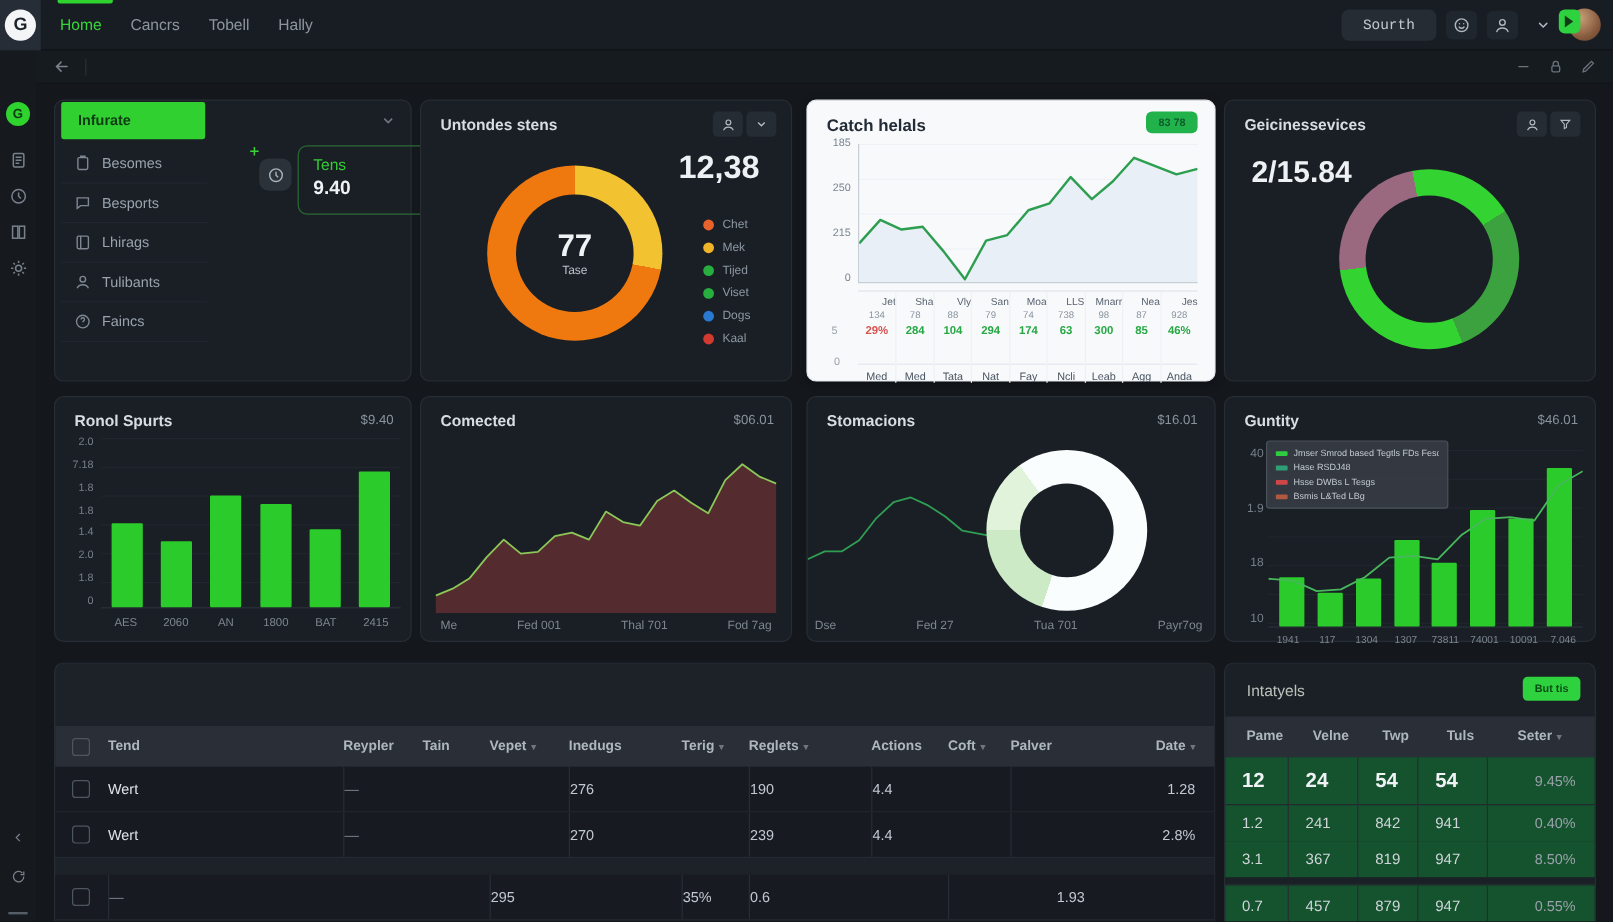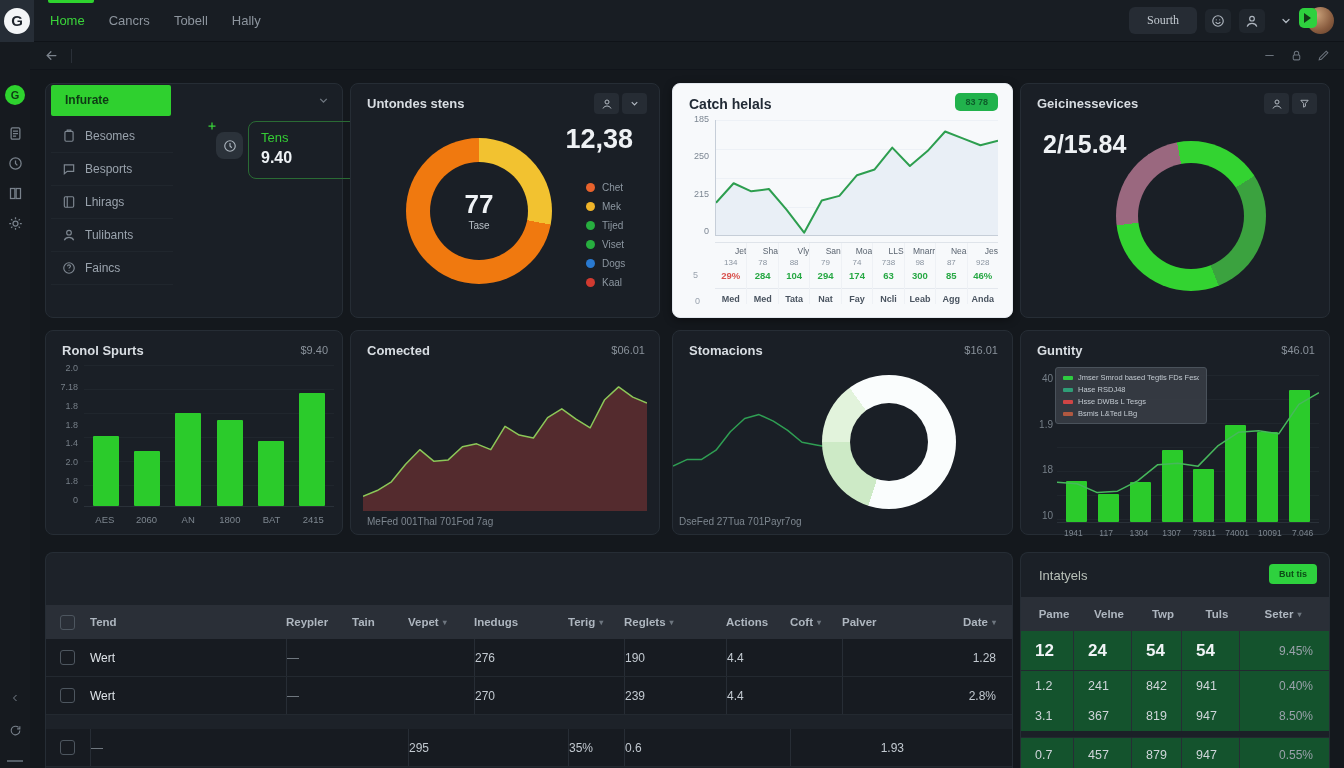--- a/index.html
+++ b/index.html
@@ -12,21 +12,21 @@
     border-bottom:1px solid #0f1318; display:flex; align-items:center; z-index:5; }
   .tab-indicator { position:absolute; top:0; left:48px; width:46px; height:3px; background:#2ed32e; border-radius:0 0 2px 2px; }
   .logo-box { width:34px; height:42px; background:#262d36; display:flex; align-items:center; justify-content:center; cursor:pointer; }
   .logo-circle { width:26px; height:26px; border-radius:50%; background:#f3f5f7; color:#1d232b;
     font-weight:bold; font-size:15px; display:flex; align-items:center; justify-content:center; }
   .nav-tabs { display:flex; gap:24px; margin-left:16px; }
   .nav-item { font-size:13px; color:#8d959e; cursor:pointer; }
   .nav-item.active { color:#3ad43a; }
   .nav-right { margin-left:auto; display:flex; align-items:center; gap:8px; padding-right:10px; }
   .search-btn { background:#262c34; border:none; border-radius:6px; padding:6px 18px; color:#c3cad1;
-    font-size:12px; font-family:Liberation Serif, serif; cursor:pointer; }
+    font-size:12px; font-family:Liberation Mono, monospace; cursor:pointer; }
   .icon-btn { width:26px; height:24px; background:#20262d; border:none; border-radius:5px; color:#aeb6bf;
     display:flex; align-items:center; justify-content:center; cursor:pointer; }
   .icon-btn.plain { background:transparent; }
   .avatar { position:relative; width:27px; height:27px; border-radius:50%;
     background:radial-gradient(circle at 35% 30%, #caa27a, #8a5d40 60%, #5d3c28); cursor:pointer; }
   .avatar-badge { position:absolute; left:-8px; top:1px; width:18px; height:20px; background:#2ed13e; border-radius:5px; }
   .avatar-badge::after { content:""; position:absolute; left:5px; top:5px; width:0; height:0;
     border-left:7px solid #123a16; border-top:5px solid transparent; border-bottom:5px solid transparent; }
 
   
@@ -105,40 +105,40 @@
   .c-yticks { position:absolute; left:8px; top:30px; width:28px; height:122px; display:flex;
     flex-direction:column; justify-content:space-between; align-items:flex-end; font-size:9px; color:#7c8692; }
   .c-extra-y { position:absolute; font-size:9px; color:#9aa3ae; }
   .c-stats { position:absolute; left:42px; right:14px; top:158px; display:grid;
     grid-template-columns:repeat(9,1fr); border-top:1px solid #dfe4ea; }
   .c-col { text-align:center; padding-top:3px; border-left:1px solid #eef1f5; }
   .c-col:first-child { border-left:none; }
   .c-col .m  { display:block; font-size:8.5px; color:#5a6470;text-align:right; }
   .c-col .v  { display:block; font-size:8px;  color:#8a94a0; margin-top:2px; }
   .c-col .s  { display:block; font-size:9.5px; font-weight:bold; margin-top:3px; }
-  .c-col .b  { display:block; font-size:9px; color:#4a5460; margin-top:7px; padding-top:5px; border-top:1px solid #e4e8ee;font-weight:bold; }
+  .c-col .b  { display:block; font-size:9px; color:#4a5460; margin-top:22px; padding-top:5px; border-top:1px solid #e4e8ee; }
 
   
   .callout { position:absolute; left:22px; top:46px; font-size:25px; font-weight:bold; color:#eef1f4; }
   .callout-line { position:absolute; left:124px; top:82px; width:52px; height:1px; background:#46725c; transform:rotate(28deg); }
 
   
   .yticks { position:absolute; display:flex; flex-direction:column; justify-content:space-between;
     align-items:flex-end; font-size:9px; color:#767f88; }
   #cardE .yticks { left:6px; top:32px; width:26px; height:142px; }
   #cardH .yticks { left:8px; top:42px; width:24px; height:148px; font-size:10px; }
   .plot { position:absolute; border-bottom:1px solid #2a3139;
     background-image:linear-gradient(to bottom, #20262d 1px, transparent 1px); background-size:100% 24px; }
   #plotE { left:38px; top:34px; width:250px; height:142px; }
   #plotH { left:36px; top:44px; width:262px; height:148px; }
   .bars { position:absolute; inset:0; display:flex; align-items:flex-end; justify-content:space-between; padding:0 9px; }
   .bar { width:26px; border-radius:1px; }
   #plotH .bar { width:21px; }
   .line-overlay { position:absolute; inset:0; width:100%; height:100%; }
-  .xlabels { position:absolute; display:flex; font-size:9.5px; color:#7d868f; }
+  .xlabels { position:absolute; display:flex; justify-content:space-between; font-size:9.5px; color:#7d868f; }
   #cardE .xlabels { left:38px; width:250px; top:183px; }
   #cardH .xlabels { left:36px; width:262px; top:197px; font-size:8.5px; }
   .xlabels span { flex:1; text-align:center; }
   .xlabels.spread span { flex:none; }
   #cardF .xlabels { left:16px; right:16px; top:185px; font-size:10px; }
   #cardG .xlabels { left:6px; right:10px; top:185px; font-size:10px; }
 
   
   .f-wrap { position:absolute; left:12px; right:12px; top:34px; height:146px; }
   

